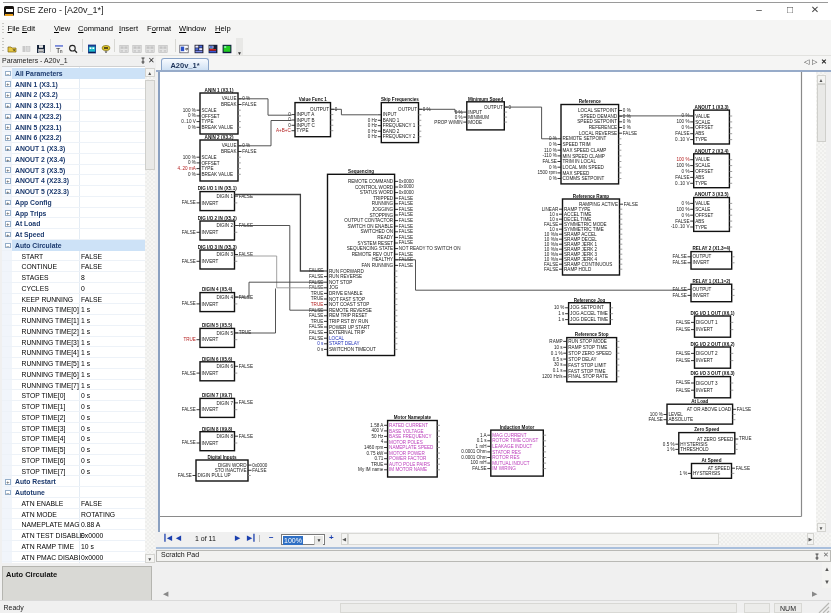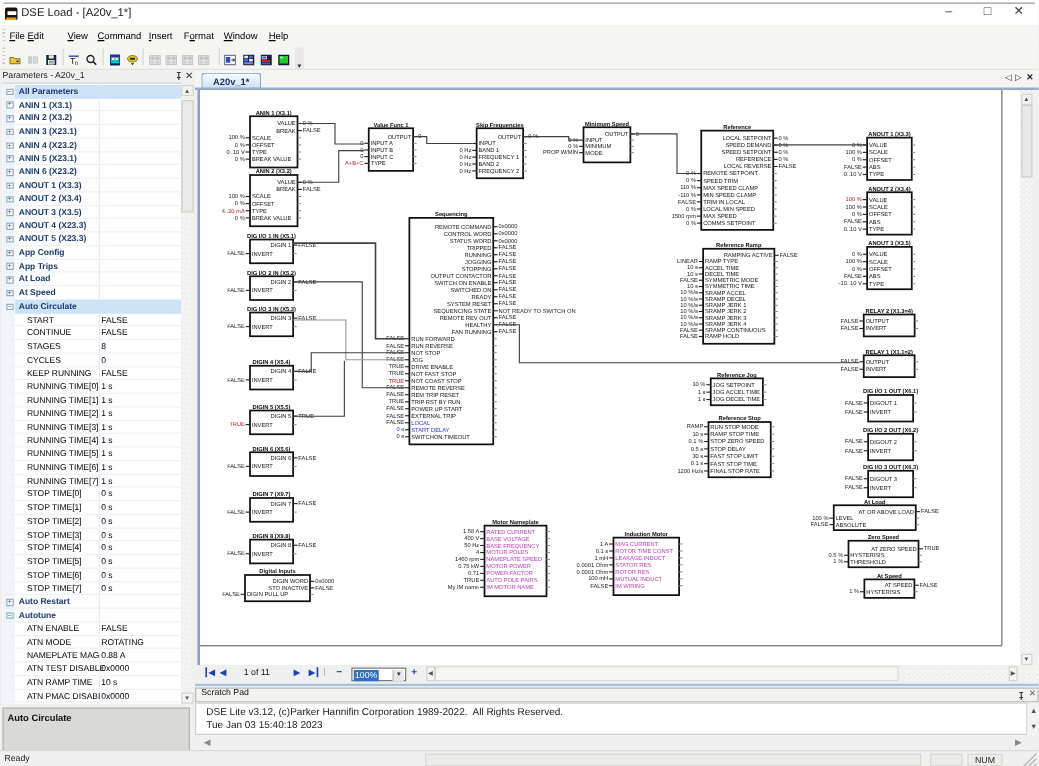--- a/index.html
+++ b/index.html
@@ -67,21 +67,21 @@
 #scbottom{position:absolute;left:0;top:39px;width:660px;height:11px;background:#f0f0f0;color:#888;font-size:7px}
 #scvs{position:absolute;left:666px;top:13px;width:10px;height:26px;background:#f3f3f1;color:#555;font-size:6px;text-align:center}
 text{font-family:"Liberation Sans",sans-serif}
 </style></head><body>
 <div id="titlebar">
   <div class="tline"></div>
   <div id="appicon">
       <i></i>
       <b></b>
     </div>
-  <div id="title">DSE Load - [A20v_1*]</div>
+  <div id="title">DSE Zero - [A20v_1*]</div>
   <div class="wbtn" style="left:744px">–</div>
   <div class="wbtn" style="left:775px">□</div>
   <div class="wbtn" style="left:800px">✕</div>
 </div>
 <div id="menubar">
   <div class="grip"></div>
   <span style="left:7.5px"><u>F</u>ile</span>
     <span style="left:22px"><u>E</u>dit</span>
   <span style="left:54px"><u>V</u>iew</span>
     <span style="left:78px"><u>C</u>ommand</span>
@@ -1157,21 +1157,20 @@
   <span class="sbtn" style="left:651px;top:1px;width:7px;height:12px;font-size:5px;line-height:11px">▶</span>
 </div>
 <div class="blueline"></div>
 <div id="scratch">
   <div id="schead">Scratch Pad
     <svg width="8" height="8" style="position:absolute;left:656px;top:2px">
         <path d="M4 1 L4 5 M2.5 1 L5.5 1 M2.5 5 L5.5 5 M4 5 L4 7" stroke="#333" stroke-width="0.9" fill="none"></path>
       </svg>
     <span style="position:absolute;left:666px;top:0px;font-size:7px;color:#666">✕</span>
   </div>
-  <div id="sctext">DSE Lite v3.12, (c)Parker Hannifin Corporation 1989-2022.&nbsp; All Rights Reserved.<br>Tue Jan 03 15:40:18 2023</div>
   <div id="scvs">
       <div style="position:absolute;left:2px;top:4px">▲</div>
       <div style="position:absolute;left:2px;top:17px">▼</div>
     </div>
   <div id="scbottom">
       <span style="position:absolute;left:7px;top:2px">◀</span>
       <span style="position:absolute;left:656px;top:2px">▶</span>
     </div>
 </div>
 <div id="statusbar">

